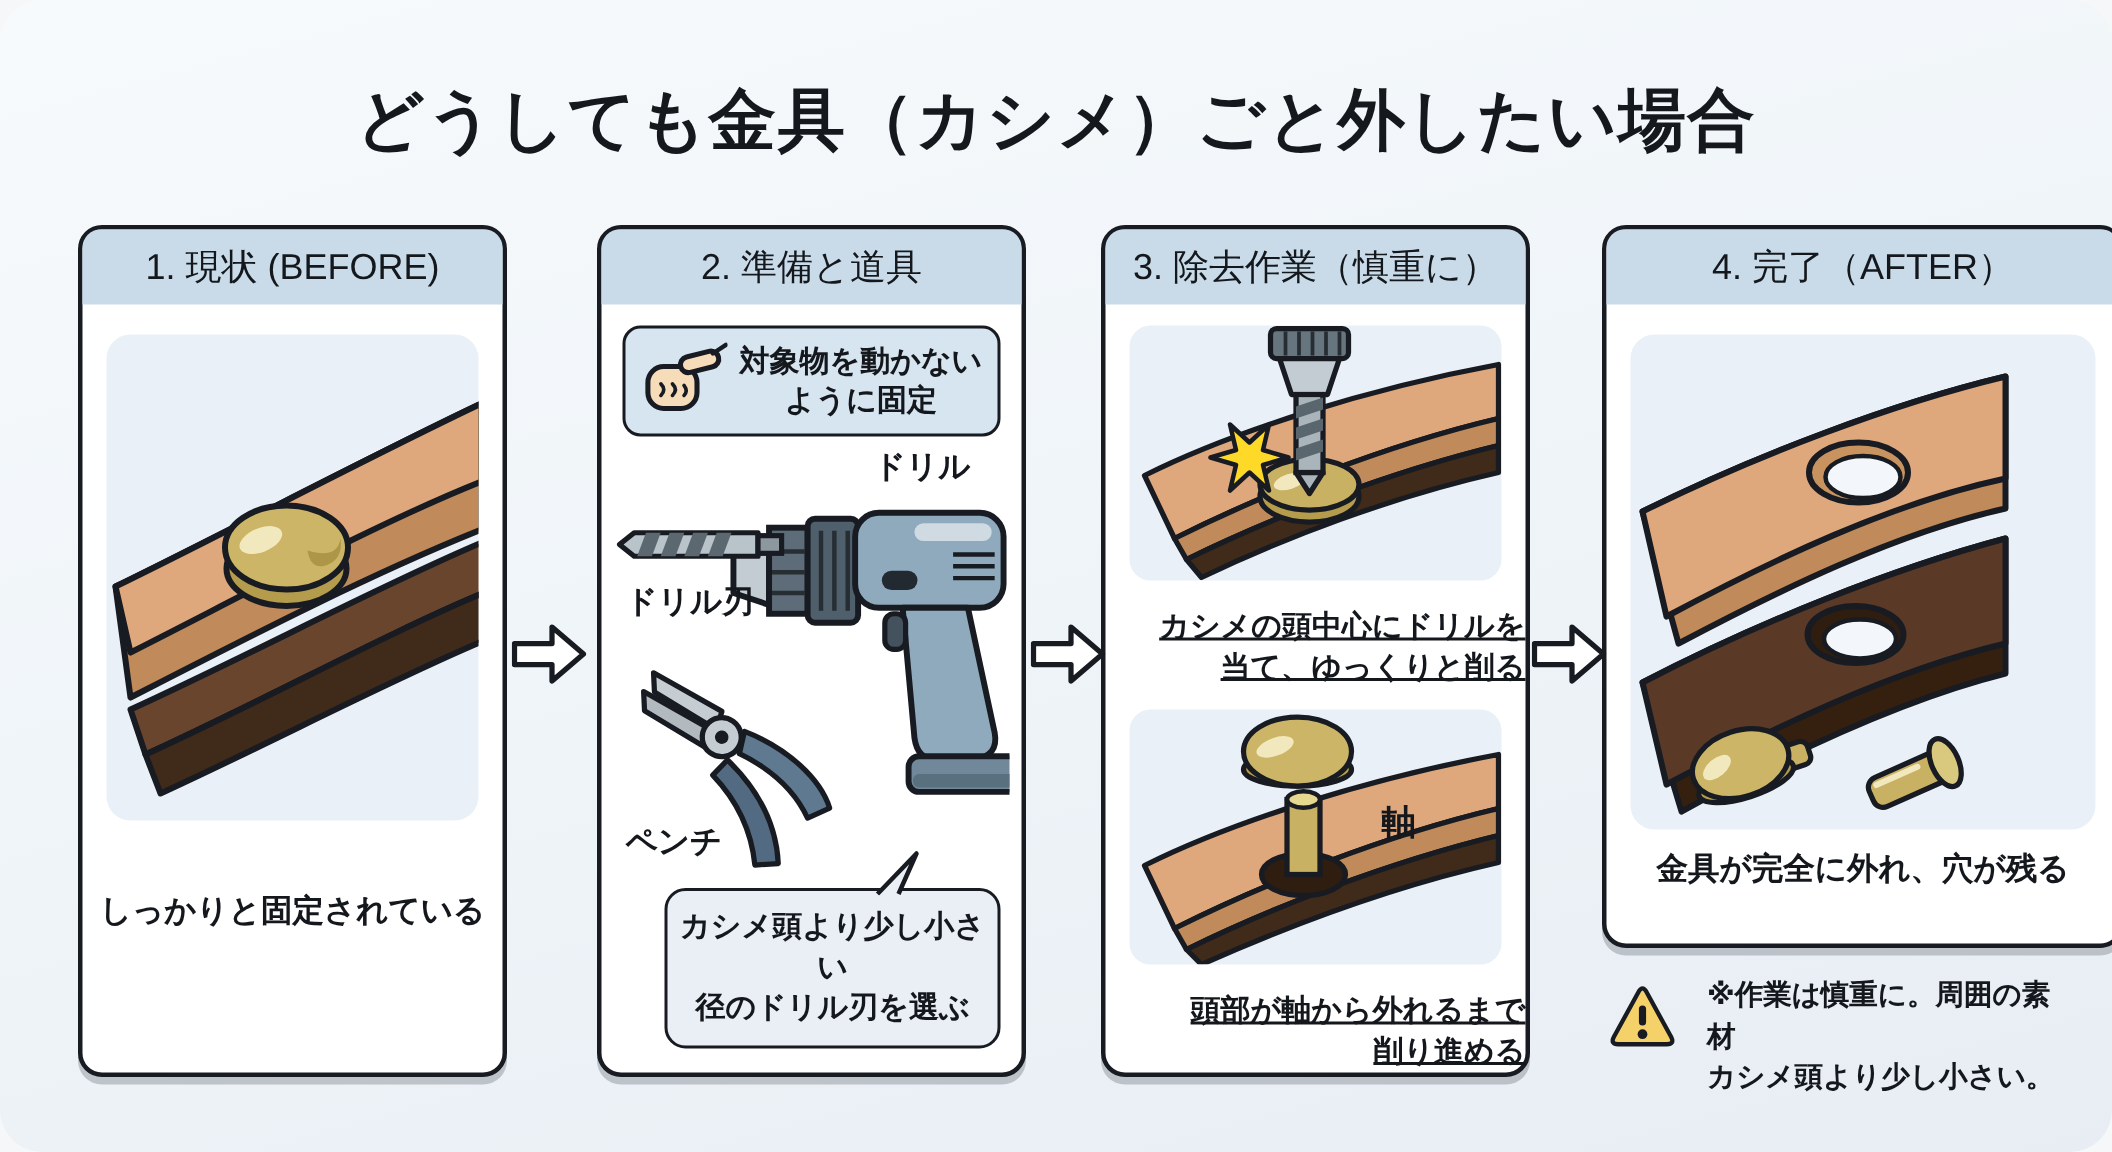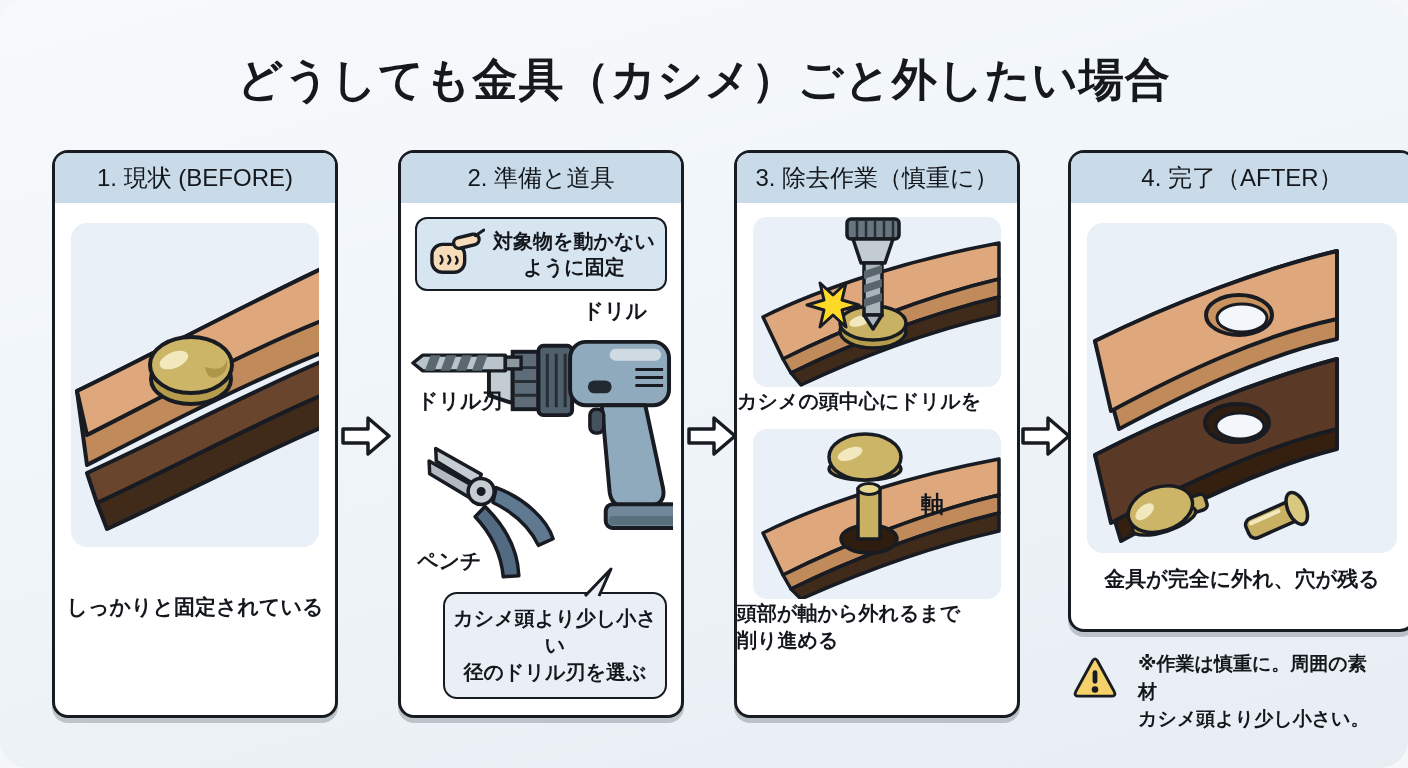--- a/index.html
+++ b/index.html
@@ -17,21 +17,21 @@
   .panel.p3{left:734px;}
   .panel.p4{left:1068px;width:348px;height:482px;}
   .panel-header{height:50px;flex:0 0 50px;background:#c9dbe9;border-radius:12px 12px 0 0;
     display:flex;align-items:center;justify-content:center;font-size:24px;font-weight:400;}
   .ill-box{background:#e9f0f8;border-radius:16px;margin:20px 16px 0;position:relative;overflow:hidden;}
   .p1 .ill-box{height:324px;}
   .p4 .ill-box{height:330px;}
   .p3 .ill-box{height:170px;margin:14px 16px 0;border-radius:14px;}
   .caption{ text-align:center;font-size:21px;font-weight:800;margin-top:46px;}
   .p4 .caption{margin-top:12px;}
-  .cap-lines{text-align:left;font-size:20px;font-weight:800;line-height:1.35;margin-top:1px;}
+  .cap-lines{text-align:right;font-size:20px;font-weight:800;line-height:1.35;margin-top:18px;text-decoration:underline;}
   .fix-box{margin:14px 14px 0;height:74px;background:#d7e5f1;border:2.5px solid #181c22;
     border-radius:12px;display:flex;align-items:center;gap:8px;padding:6px 10px;}
   .fix-text{font-size:20px;font-weight:800;line-height:1.3;text-align:center;}
   .tools{position:relative;height:300px;}
   .tool-label{position:absolute;font-size:21px;font-weight:800;}
   .lbl-drill{top:6px;right:34px;}
   .lbl-bit{top:96px;left:16px;}
   .lbl-pliers{top:256px;left:16px;}
   .drill-svg{position:absolute;top:28px;right:8px;}
   .bit-svg{position:absolute;top:54px;left:10px;}
@@ -161,20 +161,21 @@
         <path d="M 104 4 v 16 M 113 4 v 16 M 122 4 v 16 M 131 4 v 16 M 140 4 v 16" stroke="#272e33" stroke-width="2.5"></path>
         <polygon points="100,22 140,22 132,46 108,46" fill="#c3ccd2" stroke="#181c22" stroke-width="3.5" stroke-linejoin="round"></polygon>
         <rect x="111" y="46" width="18" height="52" fill="#aab4bb" stroke="#181c22" stroke-width="3.5"></rect>
         <path d="M 111 54 l 18 -6 v 8 l -18 6 Z M 111 68 l 18 -6 v 8 l -18 6 Z M 111 82 l 18 -6 v 8 l -18 6 Z" fill="#5a666e"></path>
         <polygon points="111,98 129,98 120,112" fill="#aab4bb" stroke="#181c22" stroke-width="3.5" stroke-linejoin="round"></polygon>
         <polygon points="106,88 89,93 93,110 80,98 67,110 71,93 54,88 71,83 67,66 80,78 93,66 89,83" fill="#ffd928" stroke="#181c22" stroke-width="3" stroke-linejoin="round"></polygon>
       </svg>
     </div>
     <div class="cap-lines">
       <div>カシメの頭中心にドリルを</div>
+      <div>当て、ゆっくりと削る</div>
     </div>
 
     <div class="ill-box">
       <svg width="254" height="170" viewBox="0 0 254 170">
         <path d="M 10 104 C 70 74 160 46 246 30 L 246 66 C 170 84 90 116 30 146 Z" fill="#dfa77c" stroke="#181c22" stroke-width="3.5" stroke-linejoin="round"></path>
         <path d="M 30 146 C 90 116 170 84 246 66 L 246 84 C 172 102 95 132 38 160 Z" fill="#c08a5a" stroke="#181c22" stroke-width="3.5" stroke-linejoin="round"></path>
         <path d="M 38 160 C 95 132 172 102 246 84 L 246 102 C 175 118 102 146 48 170 Z" fill="#402a1a" stroke="#181c22" stroke-width="3.5" stroke-linejoin="round"></path>
         <ellipse cx="116" cy="110" rx="28" ry="14" fill="#2f1d10" stroke="#181c22" stroke-width="3.5"></ellipse>
         <rect x="105" y="60" width="22" height="50" fill="#c9b163" stroke="#181c22" stroke-width="3.5"></rect>
         <ellipse cx="116" cy="60" rx="11" ry="5.5" fill="#e6d88f" stroke="#181c22" stroke-width="3"></ellipse>

